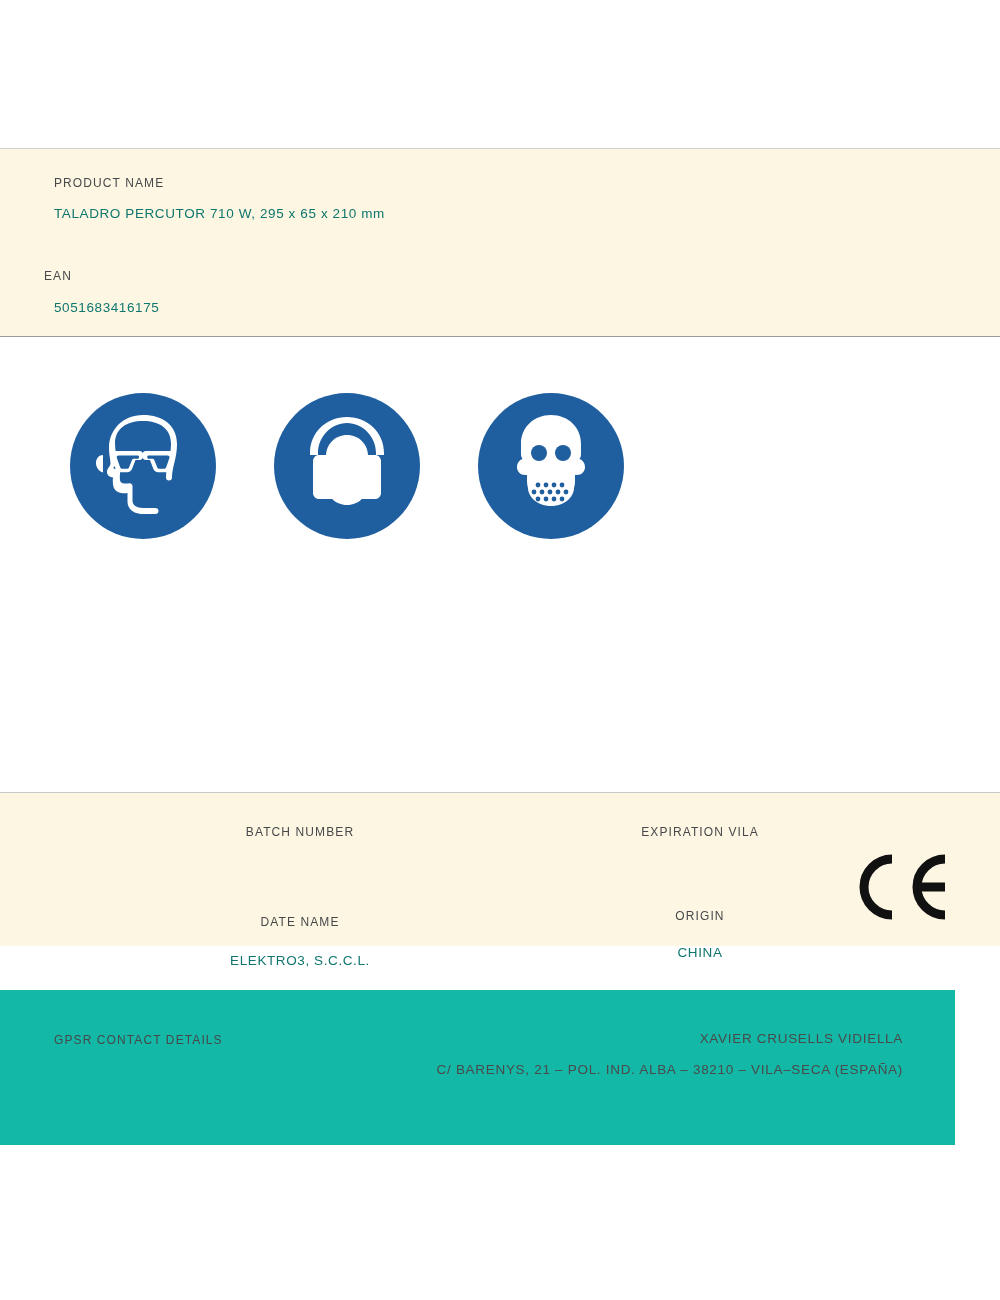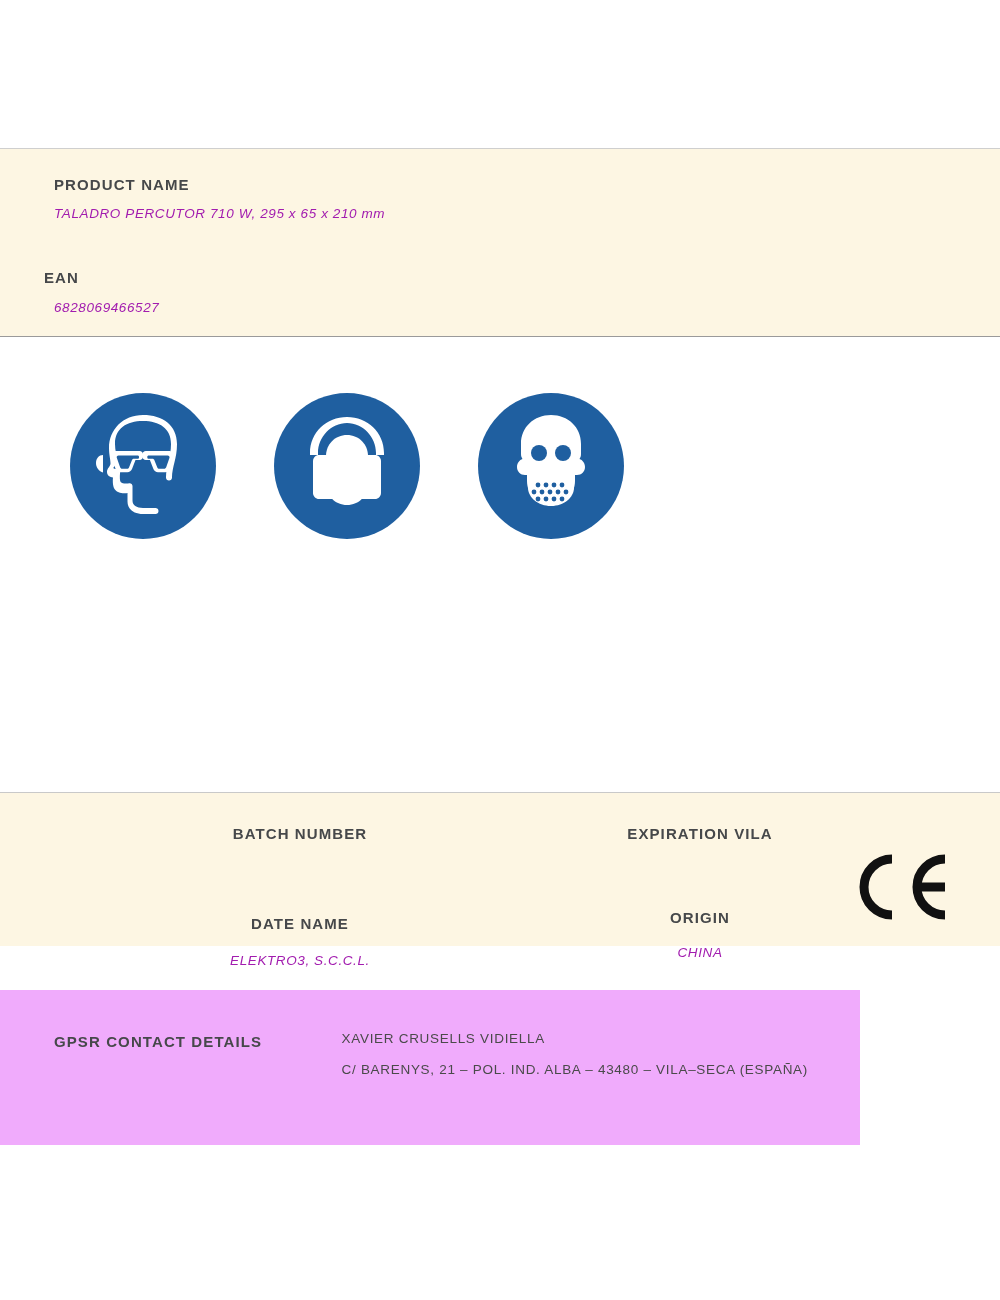--- a/index.html
+++ b/index.html
@@ -29,30 +29,29 @@
     left: 0;
     top: 148px;
     width: 1000px;
     height: 189px;
     background: #fdf6e3;
     border-top: 1px solid #cfcfcf;
     border-bottom: 1px solid #9a9a9a;
     box-sizing: border-box;
   }
   .field-label {
-    font-size: 15px;
-    font-weight: bold;
+    font-size: 12px;
+    font-weight: normal;
     letter-spacing: 1.1px;
     color: #46484a;
   }
   .field-value {
     font-size: 13.5px;
     letter-spacing: 0.6px;
-    color: #a21caf;
-    font-style: italic;
+    color: #0f766e;
   }
   .prod-name-label { position: absolute; left: 54px; top: 27px; }
   .prod-name-value { position: absolute; left: 54px; top: 57px; }
   .ean-label { position: absolute; left: 44px; top: 120px; }
   .ean-value { position: absolute; left: 54px; top: 151px; }
 
   
   .pictograms {
     position: absolute;
     left: 70px;
@@ -93,52 +92,53 @@
     top: 60px;
     width: 100px;
     height: 68px;
   }
 
   
   .band-contact {
     position: absolute;
     left: 0;
     top: 990px;
-    width: 860px;
+    width: 955px;
     height: 155px;
-    background: #f0abfc;
+    background: #14b8a6;
     box-sizing: border-box;
   }
   .gpsr-label {
     position: absolute;
     left: 54px;
     top: 43px;
   }
   .contact-lines {
     position: absolute;
     right: 52px;
     top: 33px;
+    text-align: right;
     line-height: 31px;
   }
   .contact-lines div {
     font-size: 13.5px;
     letter-spacing: 0.7px;
     color: #4a4a4a;
   }
 </style>
 </head>
 <body>
 
 <div class="page">
 
   <div class="band-product">
     <div class="field-label prod-name-label">PRODUCT NAME</div>
     <div class="field-value prod-name-value">TALADRO PERCUTOR 710 W, 295 x 65 x 210 mm</div>
     <div class="field-label ean-label">EAN</div>
-    <div class="field-value ean-value">6828069466527</div>
+    <div class="field-value ean-value">5051683416175</div>
   </div>
 
   <div class="pictograms">
 
     <div class="picto">
       <svg viewBox="0 0 146 146" width="146" height="146">
         <circle cx="73" cy="73" r="73" fill="#1f5fa0"></circle>
         <g fill="#ffffff">
           <path d="M73 22c-20 0-34 14.5-34 33 0 7 1.5 11 1.5 15.5 0 3-3.5 4.5-3.5 8.5 0 3.5 3 5 6 5.5 0 0-1 7.5 1.5 11.5 2 3.2 6 4.2 9.5 4.2 2 0 3.5-.3 3.5-.3v8.6c0 7.5 6 12.5 15.5 12.5h12.5c1.8 0 3-1.3 3-3s-1.2-3-3-3H73c-6.5 0-10.5-2.8-10.5-7.5V93c0-1.8-1.5-3-3.3-2.8 0 0-2.8.5-5 .2-2-.3-3.3-.8-3.8-2-1-2.3-.3-8.5-.3-8.5.2-1.8-1-3.3-2.8-3.5-2.5-.3-4-.8-4-1.3 0-1 3.5-3.3 3.5-8.2 0-5.5-1.8-9.5-1.8-16C45 35.5 56.5 28 73 28s28 7.5 28 23c0 13-5 21.5-5 33.5 0 1.8 1.3 3 3 3s3-1.2 3-3c0-10.5 5-19 5-33.5 0-18.5-14-29-34-29z"></path>
           <path d="M45 60h56v10H45z" opacity="0"></path>
@@ -209,17 +209,17 @@
         <path d="M93 6 A28 28 0 1 0 93 62" fill="none" stroke="#111111" stroke-width="9"></path>
         <rect x="65" y="29.5" width="28" height="9" fill="#111111"></rect>
       </svg>
     </div>
   </div>
 
   <div class="band-contact">
     <div class="field-label gpsr-label">GPSR CONTACT DETAILS</div>
     <div class="contact-lines">
       <div>XAVIER CRUSELLS VIDIELLA</div>
-      <div>C/ BARENYS, 21 – POL. IND. ALBA – 43480 – VILA–SECA (ESPAÑA)</div>
+      <div>C/ BARENYS, 21 – POL. IND. ALBA – 38210 – VILA–SECA (ESPAÑA)</div>
     </div>
   </div>
 
 </div>
 
 </body></html>

